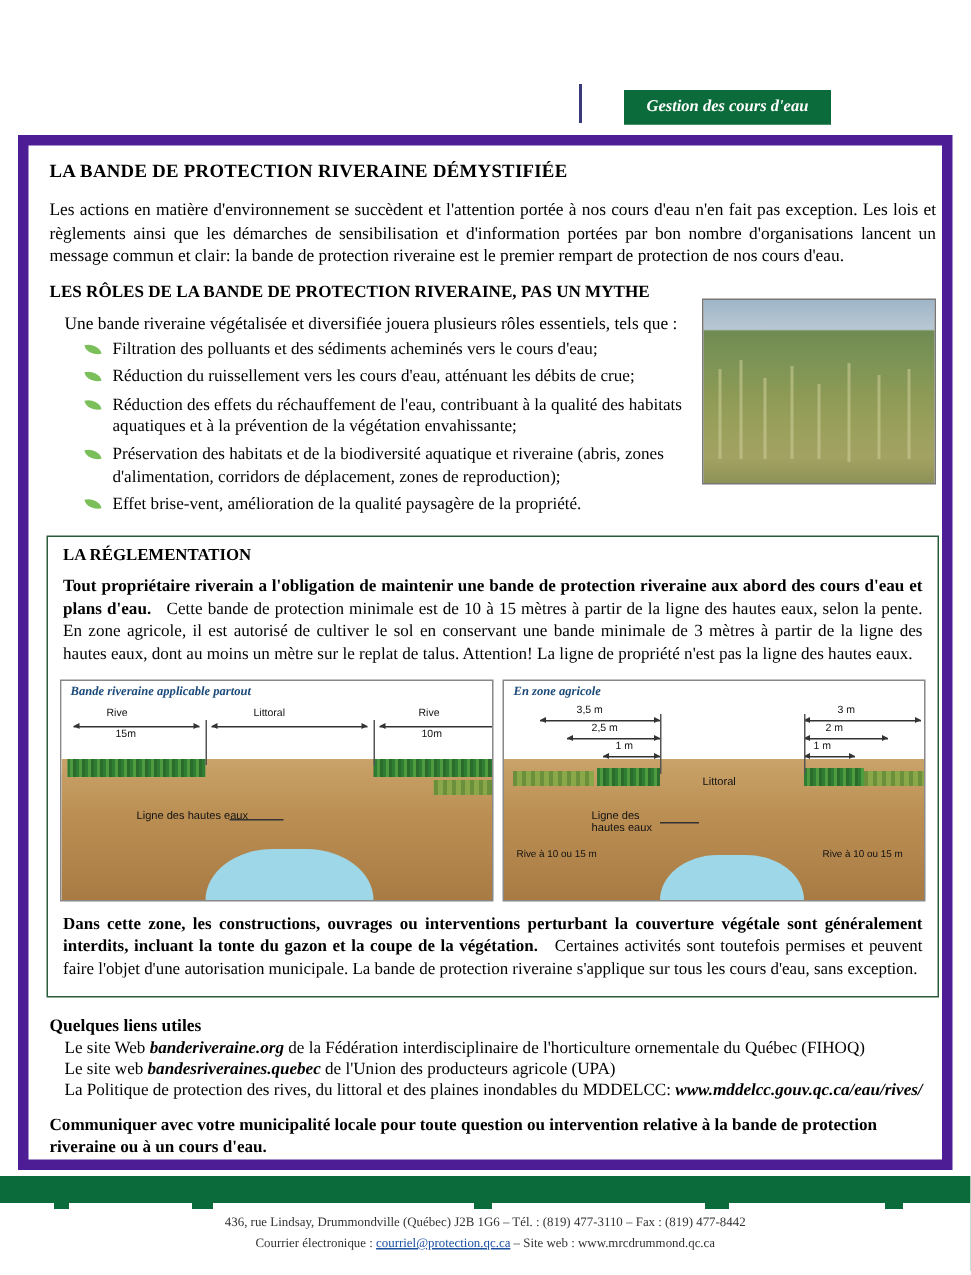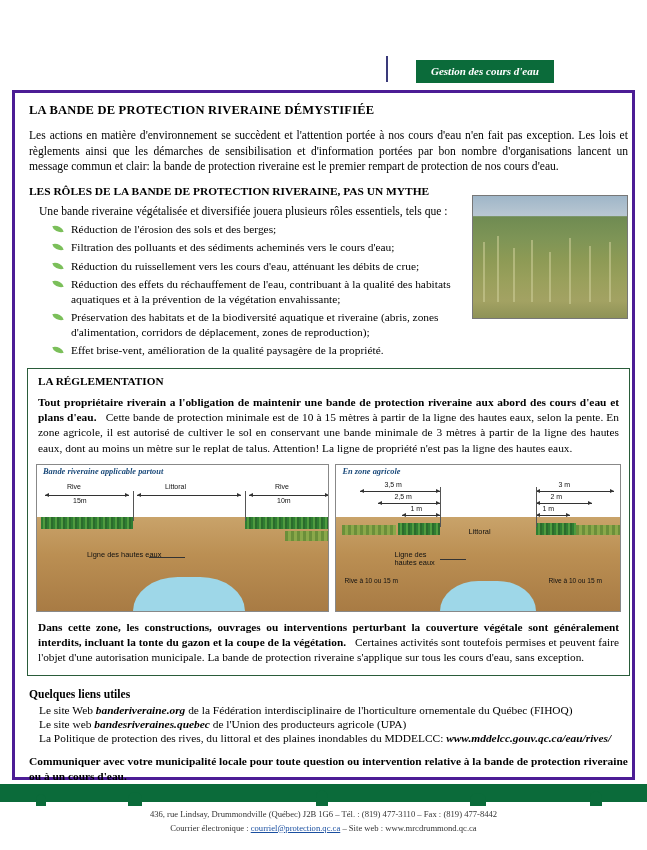--- a/index.html
+++ b/index.html
@@ -140,21 +140,21 @@
     border: 1px solid #0b6b3a;
   }
 
   
   .main-box {
     position: absolute;
     left: 12px;
     top: 90px;
     width: 623px;
     height: 690px;
-    border: 3px solid #4c1d95;
+    border: 7px solid #4c1d95;
     box-sizing: border-box;
     padding: 8px 0 4px 10px;
   }
 
   h1.title {
     font-family: "Liberation Serif", serif;
     font-weight: bold;
     font-size: 12.5px;
     margin: 2px 0 10px 4px;
     letter-spacing: 0.2px;
@@ -447,21 +447,20 @@
 
     <h1 class="title">LA BANDE DE PROTECTION RIVERAINE DÉMYSTIFIÉE</h1>
 
     <p class="body-text">Les actions en matière d'environnement se succèdent et l'attention portée à nos cours d'eau n'en fait pas exception. Les lois et règlements ainsi que les démarches de sensibilisation et d'information portées par bon nombre d'organisations lancent un message commun et clair: la bande de protection riveraine est le premier rempart de protection de nos cours d'eau.</p>
 
     <h2 class="sub">LES RÔLES DE LA BANDE DE PROTECTION RIVERAINE, PAS UN MYTHE</h2>
 
     <div class="roles-wrap">
       <div class="roles-intro">Une bande riveraine végétalisée et diversifiée jouera plusieurs rôles essentiels, tels que :</div>
       <ul class="leaf-list">
-        <li><span class="leaf"></span><span>Réduction de l'érosion des sols et des berges;</span></li>
         <li><span class="leaf"></span><span>Filtration des polluants et des sédiments acheminés vers le cours d'eau;</span></li>
         <li><span class="leaf"></span><span>Réduction du ruissellement vers les cours d'eau, atténuant les débits de crue;</span></li>
         <li><span class="leaf"></span><span>Réduction des effets du réchauffement de l'eau, contribuant à la qualité des habitats aquatiques et à la prévention de la végétation envahissante;</span></li>
         <li><span class="leaf"></span><span>Préservation des habitats et de la biodiversité aquatique et riveraine (abris, zones d'alimentation, corridors de déplacement, zones de reproduction);</span></li>
         <li><span class="leaf"></span><span>Effet brise-vent, amélioration de la qualité paysagère de la propriété.</span></li>
       </ul>
       <div class="photo-grass">
         <div class="tuft" style="left:10px;top:46px;height:60px;"></div>
         <div class="tuft" style="left:24px;top:40px;height:66px;"></div>
         <div class="tuft" style="left:40px;top:52px;height:54px;"></div>

